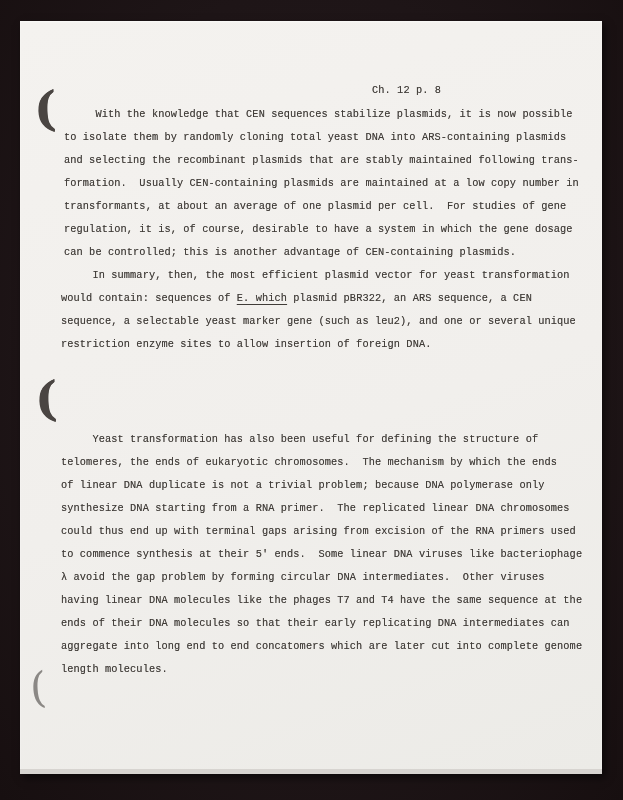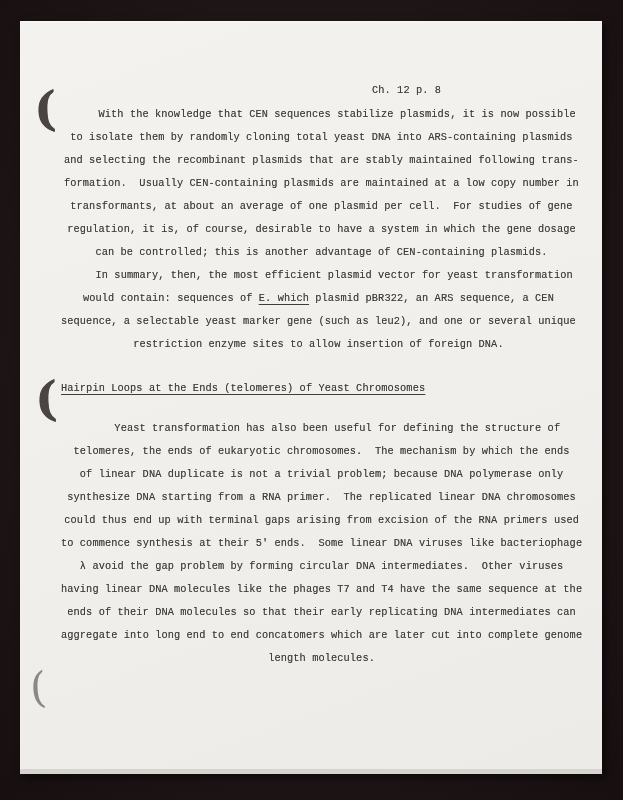--- a/index.html
+++ b/index.html
@@ -30,27 +30,26 @@
     box-shadow: 3px 4px 8px rgba(0,0,0,0.55), inset 0 1px 2px rgba(255,255,255,0.6);
   }
   .typewritten {
     position: absolute;
     color: #403c38;
     font-size: 10.3px;
     line-height: 23px;
     letter-spacing: 0.1px;
     white-space: pre;
     text-shadow: 0 0 0.4px rgba(60,56,52,0.55);
-    text-align: center;
   }
   .doc-header    { left: 352px; top: 58px;  }
   .para-1        { left: 44px;  top: 82px;  }
   .para-2        { left: 41px;  top: 243px; font-family: Liberation Mono, monospace; }
   .section-head  { left: 41px;  top: 356px; text-decoration: underline; text-underline-offset: 3px; }
-  .para-3        { left: 41px;  top: 396px; }
+  .para-3        { left: 41px;  top: 407px; }
   .u {
     text-decoration: underline;
     text-underline-offset: 3px;
   }
   .bracket-mark {
     position: absolute;
     font-family: "DejaVu Serif", serif;
     font-weight: bold;
     color: #4a4542;
     line-height: 1;
@@ -83,21 +82,20 @@
 formation.  Usually CEN-containing plasmids are maintained at a low copy number in
 transformants, at about an average of one plasmid per cell.  For studies of gene
 regulation, it is, of course, desirable to have a system in which the gene dosage
 can be controlled; this is another advantage of CEN-containing plasmids.</div>
 
     <div class="typewritten para-2"><span>     In summary, then, the most efficient plasmid vector for yeast transformation
 would contain: sequences of </span><span class="u">E. which</span><span> plasmid pBR322, an ARS sequence, a CEN
 sequence, a selectable yeast marker gene (such as leu2), and one or several unique
 restriction enzyme sites to allow insertion of foreign DNA.</span></div>
 
-    <div class="typewritten section-head">Hairpin Loops at the Ends (telomeres) of Yeast Chromosomes</div>
 
     <div class="typewritten para-3">     Yeast transformation has also been useful for defining the structure of
 telomeres, the ends of eukaryotic chromosomes.  The mechanism by which the ends
 of linear DNA duplicate is not a trivial problem; because DNA polymerase only
 synthesize DNA starting from a RNA primer.  The replicated linear DNA chromosomes
 could thus end up with terminal gaps arising from excision of the RNA primers used
 to commence synthesis at their 5' ends.  Some linear DNA viruses like bacteriophage
 λ avoid the gap problem by forming circular DNA intermediates.  Other viruses
 having linear DNA molecules like the phages T7 and T4 have the same sequence at the
 ends of their DNA molecules so that their early replicating DNA intermediates can

